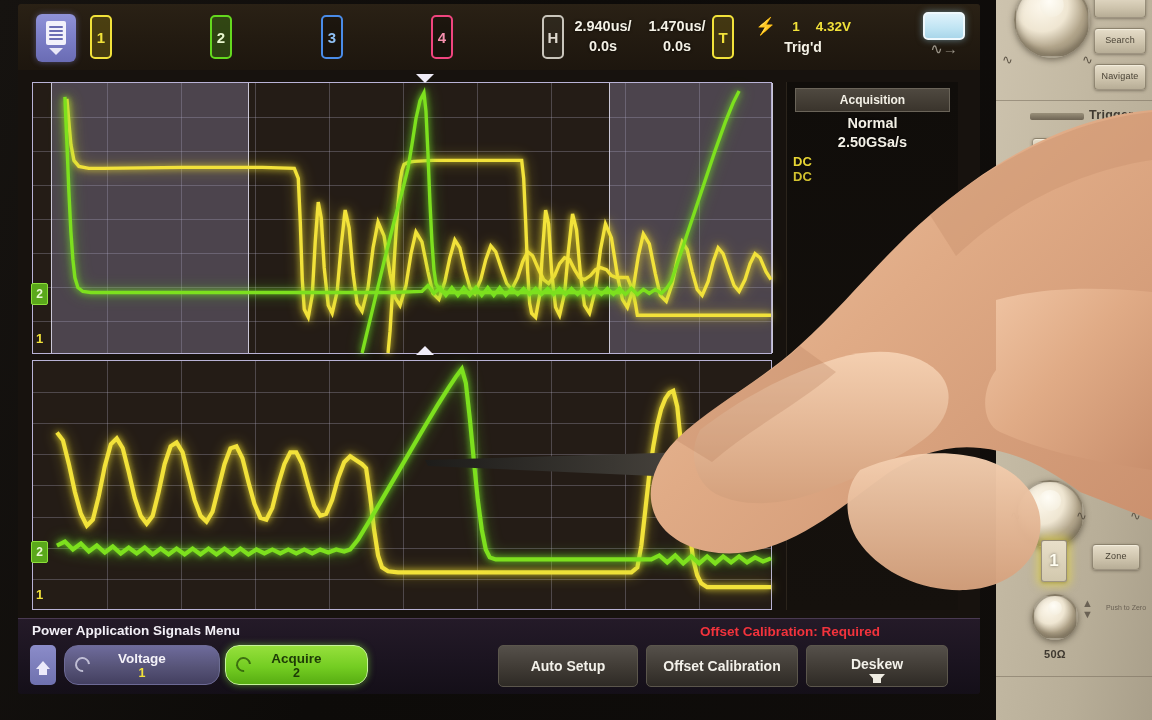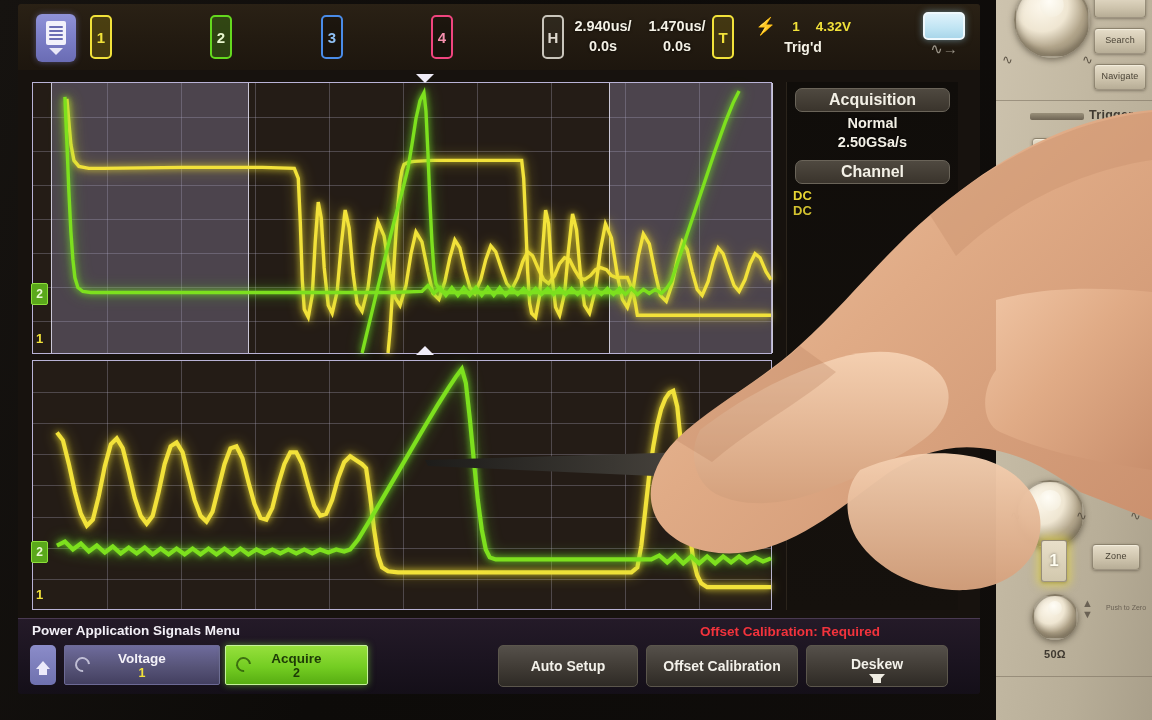--- a/index.html
+++ b/index.html
@@ -205,24 +205,24 @@
   .sp-title { color:#f2efe4; font-size:15px; font-weight:bold; letter-spacing:.2px; }
   .grip { display:grid; grid-template-columns: repeat(2,3px); gap:2px; }
   .grip i { width:3px; height:3px; background:#8a8378; border-radius:1px; display:block; }
   .sp-icon-btn {
     width:34px;height:28px;border-radius:4px;
     background: linear-gradient(180deg,#9a9de0 0%,#8184ce 100%);
     display:flex;align-items:center;justify-content:center;
   }
   .sp-icon-btn .doc-glyph { width:16px;height:20px; }
   .sp-bar {
-    margin: 6px 8px 0; height: 24px; border-radius: 7px;
+    margin: 6px 8px 0; height: 24px; border-radius: 0;
     background: linear-gradient(180deg,#4f4940 0%,#3a342c 100%);
     border: 1px solid #6a6459;
-    color: #f3f0e6; font-size: 16px; font-weight:bold;
+    color: #f3f0e6; font-size: 12px; font-weight:bold;
     display:flex; align-items:center; justify-content:center;
   }
   .sp-line {
     text-align:center; color:#f3f0e6; font-size:14.5px; font-weight:bold;
     margin-top:3px; text-shadow:0 0 3px rgba(0,0,0,.8);
   }
   .sp-dc {
     margin: 4px 0 0 6px; color:#e8d634; font-size:13px; font-weight:bold;
   }
   .sp-dc2 { margin-left:6px; color:#e8d634; font-size:13px; font-weight:bold; opacity:.9; }
@@ -251,21 +251,21 @@
   }
   .home-glyph {
     width:0;height:0;border-left:7px solid transparent;border-right:7px solid transparent;
     border-bottom:8px solid #eceafa; position:relative;
   }
   .home-glyph::after{
     content:"";position:absolute;left:-4px;top:8px;width:8px;height:6px;background:#eceafa;
   }
 
   .softbtn {
-    position:absolute; height: 40px; border-radius: 2px;
+    position:absolute; height: 40px; border-radius: 14px;
     display:flex; flex-direction:column; align-items:center; justify-content:center;
     font-size:13.5px; font-weight:bold; color:#f4f2f8;
     border:1px solid #6d6a96;
     background: linear-gradient(180deg,#6e6b9c 0%,#575478 55%,#433f60 100%);
   }
   .softbtn.green {
     border:1px solid #c5f29a; color:#1d3a06;
     background: linear-gradient(180deg,#96e03c 0%,#74cd22 55%,#57ad12 100%);
     box-shadow: 0 0 7px rgba(130,225,60,.55);
   }
@@ -522,21 +522,20 @@
       <div class="chmark m2" style="left:-2px;top:180px;">2</div>
       <div class="chmark m1" style="left:-2px;top:222px;">1</div>
     </div>
 
     <div id="sidepanel">
 
       <div class="sp-bar">Acquisition</div>
       <div class="sp-line">Normal</div>
       <div class="sp-line">2.50GSa/s</div>
 
-      <div class="sp-bar" style="margin-top:10px;">Channel</div>
       <div class="sp-dc">DC</div>
       <div class="sp-dc2">DC</div>
     </div>
   </div>
 
   <div id="bottombar">
     <div class="bb-title">Power Application Signals Menu</div>
 
     <div class="bb-offsetlbl">
       <span>Offset Calibration:</span>

